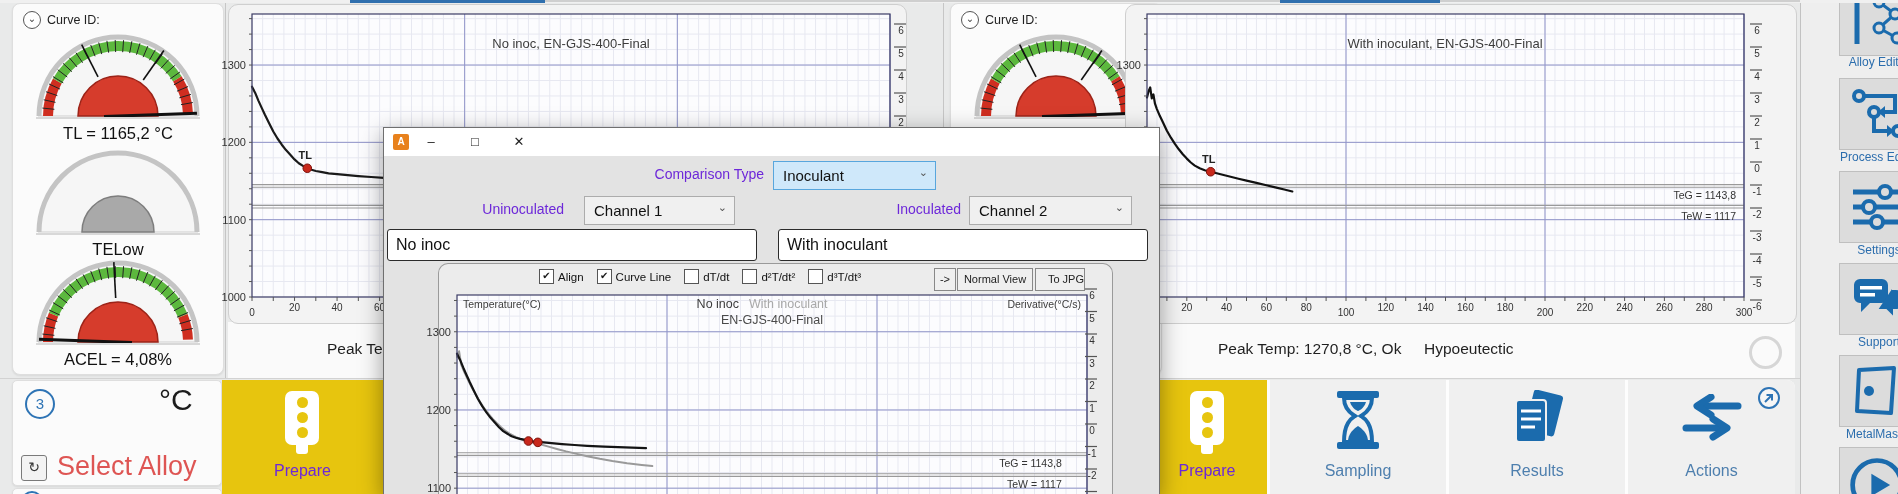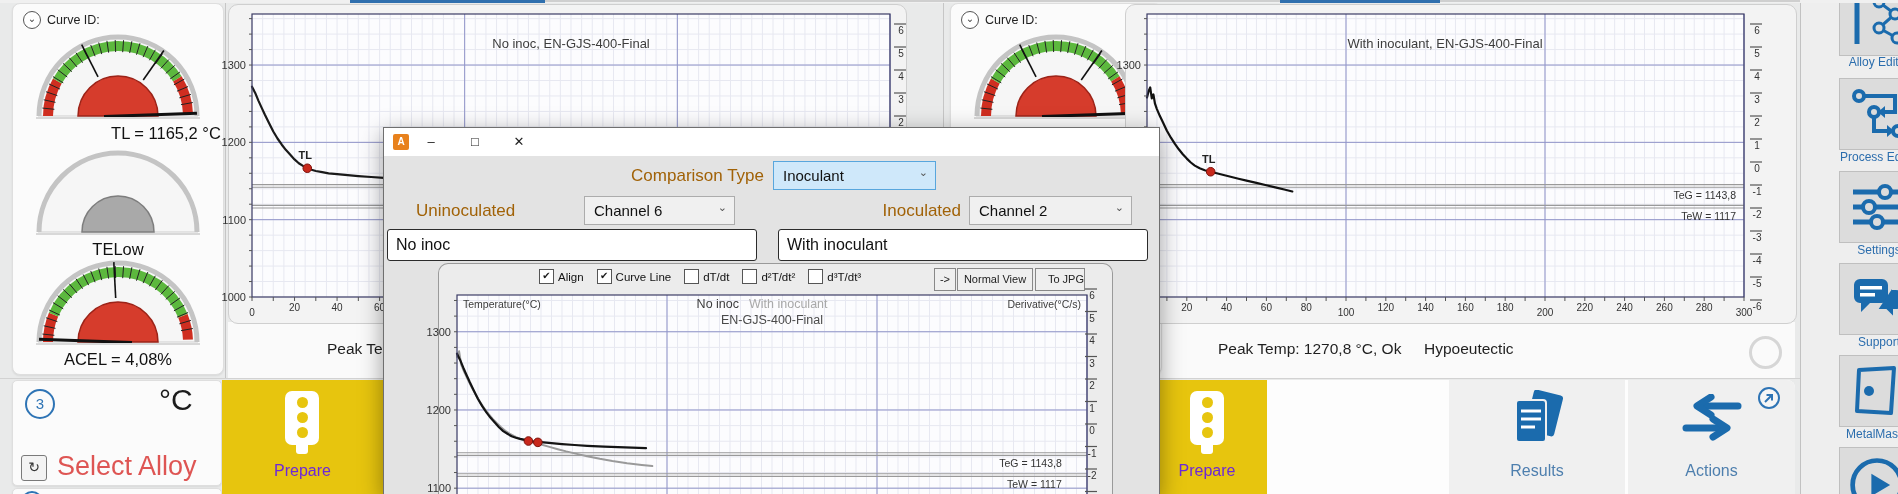--- a/index.html
+++ b/index.html
@@ -30,21 +30,21 @@
   .stepnum{width:26px;height:26px;border:2px solid #2e74b5;border-radius:50%;color:#2e74b5;font-size:15px;text-align:center;line-height:26px;background:transparent;}
   .redtext{color:#de5553;font-size:27px;}
   .sqbtn{width:24px;height:24px;border:1px solid #7a7a7a;background:#f3f3f3;border-radius:3px;font-size:14px;color:#333;text-align:center;line-height:22px;}
   .ring{width:27px;height:27px;border:3.5px solid #d6d6d6;border-radius:50%;background:transparent;}
   
   #dialog{left:383px;top:127px;width:775px;height:367px;background:#e3e3e3;border:1px solid #6f6f6f;box-shadow:0 6px 22px rgba(0,0,0,.38);z-index:10;overflow:hidden;}
   .titlebar{position:absolute;left:0;top:0;width:100%;height:28px;background:#fff;display:flex;align-items:center;}
   .dlgicon{width:16px;height:16px;background:#e8811c;border-radius:2px;color:#fff;font-size:10px;font-weight:bold;text-align:center;line-height:16px;margin-left:9px;}
   .dlgtitle{font-size:12px;color:#1a1a1a;margin-left:8px;flex:1;}
   .winbtn{width:44px;height:28px;text-align:center;line-height:28px;font-size:13px;color:#222;}
-  .dlabel{position:absolute;font-size:17px;color:#a16207;}
+  .dlabel{position:absolute;font-size:14px;color:#6d28d9;}
   .combo{position:absolute;background:#f0f0f0;border:1px solid #acacac;font-size:15px;color:#111;padding-left:9px;display:flex;align-items:center;}
   .combo .chev{position:absolute;right:7px;font-size:11px;color:#555;top:4px;}
   .combo.hl{background:#cfe8fa;border:1px solid #58a6dd;}
   .dinput{position:absolute;height:30px;border:1.3px solid #2b2b2b;border-radius:3px;background:#fff;font-size:16px;font-family:"Liberation Sans",sans-serif;padding:0 8px;color:#111;}
   #dlgpanel{position:absolute;left:54px;top:135px;width:673px;height:235px;background:#ececec;border:1px solid #9a9a9a;border-bottom:none;border-radius:10px 10px 0 0;}
   #cbrow{position:absolute;left:100px;top:5px;display:flex;gap:13px;align-items:center;}
   .cb{display:flex;align-items:center;gap:4px;font-size:11.5px;color:#111;}
   .cb .box{width:13px;height:13px;background:#fff;border:1px solid #555;font-size:10px;line-height:12px;text-align:center;color:#1a1a1a;}
   .minibtn{position:absolute;top:4px;height:21px;background:#efefef;border:1px solid #888;font-size:11px;color:#222;text-align:center;line-height:20px;}
   
@@ -116,21 +116,21 @@
           <line x1="143.99924170166406" y1="61.19900246706545" x2="155.06159952072608" y2="56.548815429640214" stroke="#222" stroke-width="1"></line>
           <line x1="146.36446303156436" y1="67.823017938949" x2="157.8702998499827" y2="64.41483380250193" stroke="#222" stroke-width="1"></line>
           <line x1="147.9885189100315" y1="74.66657661954672" x2="159.79886620566242" y2="72.54155973571173" stroke="#222" stroke-width="1"></line>
           <line x1="65.02441801145994" y1="46.79571293571181" x2="48.68076002083627" y2="14.71947806493057" stroke="#111" stroke-width="1.6"></line>
           <line x1="110.23736319944604" y1="49.95731005128436" x2="130.8861149080837" y2="20.46783645688066" stroke="#111" stroke-width="1.6"></line>
           <path d="M45 86 A40 40 0 0 1 125 86 Z" fill="#d63c2c" stroke="#9c2318" stroke-width="1.5"></path>
           <line x1="71.00852842173266" y1="86.48859295383501" x2="163.95187533450857" y2="83.24293976050242" stroke="#111" stroke-width="3.2"></line>
           <line x1="3" y1="88" x2="167" y2="88" stroke="#d8d8d8" stroke-width="2"></line>
         </svg>
       </div>
-    <div class="abs glabel" style="left:0;top:120px;margin-left:48px;">TL = 1165,2 °C</div>
+    <div class="abs glabel" style="left:0;top:120px;">TL = 1165,2 °C</div>
     <div class="abs" style="left:20px;top:142px;">
         <svg width="170" height="92" viewBox="0 0 170 92">
           <path d="M5 86 A80 80 0 0 1 165 86 Z" fill="#f6f6f6" stroke="#cfcfcf" stroke-width="1"></path>
           <path d="M6 85.99999999999999 A79 79 0 0 1 164 86" stroke="#c4c4c4" fill="none" stroke-width="5"></path>
           <path d="M49 86 A36 36 0 0 1 121 86 Z" fill="#a9a9a9" stroke="#7d7d7d" stroke-width="1.5"></path>
           <line x1="3" y1="88" x2="167" y2="88" stroke="#d8d8d8" stroke-width="2"></line>
         </svg>
       </div>
     <div class="abs glabel" style="left:0;top:236px;">TELow</div>
     <div class="abs" style="left:20px;top:252px;">
@@ -249,20 +249,34 @@
 
   <div class="abs" style="left:1147px;top:380px;width:648px;height:114px;background:#fdfdfd;border-radius:0 8px 0 0;z-index:2;">
     <div class="abs yellowtile" style="left:0;top:0;width:120px;height:114px;">
       <div class="tl-icon" style="left:43px;top:11px;">
           <i style="top:6px;"></i>
           <i style="top:21px;"></i>
           <i style="top:36px;"></i>
         </div>
       <div class="tilelabel onyellow">Prepare</div>
     </div>
+    <div class="abs tile" style="left:123px;top:0;width:176px;height:114px;">
+      <div class="abs" style="left:64px;top:10px;">
+        <svg width="48" height="60" viewBox="0 0 48 60">
+          <g fill="#1b6bad">
+              <rect x="3" y="1" width="42" height="7" rx="2"></rect>
+              <rect x="3" y="52" width="42" height="7" rx="2"></rect>
+          <path d="M10 8h28c0 12-8 16-11 18 3 2 11 6 11 26H10c0-20 8-24 11-26-3-2-11-6-11-18z" fill="none" stroke="#1b6bad" stroke-width="4"></path>
+          <path d="M16 12h16c-2 7-8 9-8 9s-6-2-8-9z"></path>
+              <path d="M24 36s9 5 10 14H14c1-9 10-14 10-14z"></path>
+            </g>
+        </svg>
+      </div>
+      <div class="tilelabel">Sampling</div>
+    </div>
     <div class="abs tile" style="left:302px;top:0;width:176px;height:114px;">
       <div class="abs" style="left:62px;top:10px;">
         <svg width="54" height="58" viewBox="0 0 54 58">
           <g fill="#1b6bad">
               <rect x="18" y="2" width="30" height="42" rx="3" transform="rotate(14 33 23)"></rect>
           <rect x="5" y="10" width="30" height="42" rx="3" stroke="#f0f0f0" stroke-width="2"></rect>
             </g>
           <g stroke="#fff" stroke-width="3">
               <line x1="10" y1="21" x2="30" y2="21"></line>
               <line x1="10" y1="29" x2="30" y2="29"></line>
@@ -367,23 +381,23 @@
       <div class="dlgicon">A</div>
       <div class="winbtn">–</div>
       <div class="winbtn">□</div>
       <div class="winbtn">✕</div>
     </div>
     <div class="dlabel" style="left:180px;top:38px;width:200px;text-align:right;">Comparison Type</div>
     <div class="combo hl" style="left:389px;top:33px;width:152px;height:27px;">
       <span>Inoculant</span>
         <span class="chev">⌄</span>
     </div>
-    <div class="dlabel" style="left:32px;top:73px;width:160px;text-align:left;">Uninoculated</div>
+    <div class="dlabel" style="left:20px;top:73px;width:160px;text-align:right;">Uninoculated</div>
     <div class="combo" style="left:200px;top:68px;width:140px;height:27px;">
-      <span>Channel 6</span>
+      <span>Channel 1</span>
         <span class="chev">⌄</span>
     </div>
     <div class="dlabel" style="left:417px;top:73px;width:160px;text-align:right;">Inoculated</div>
     <div class="combo" style="left:585px;top:68px;width:152px;height:27px;">
       <span>Channel 2</span>
         <span class="chev">⌄</span>
     </div>
     <input class="dinput" style="left: 3px; top: 101px; width: 352px;" value="No inoc">
     <input class="dinput" style="left: 394px; top: 101px; width: 352px;" value="With inoculant">
     <div id="dlgpanel">

